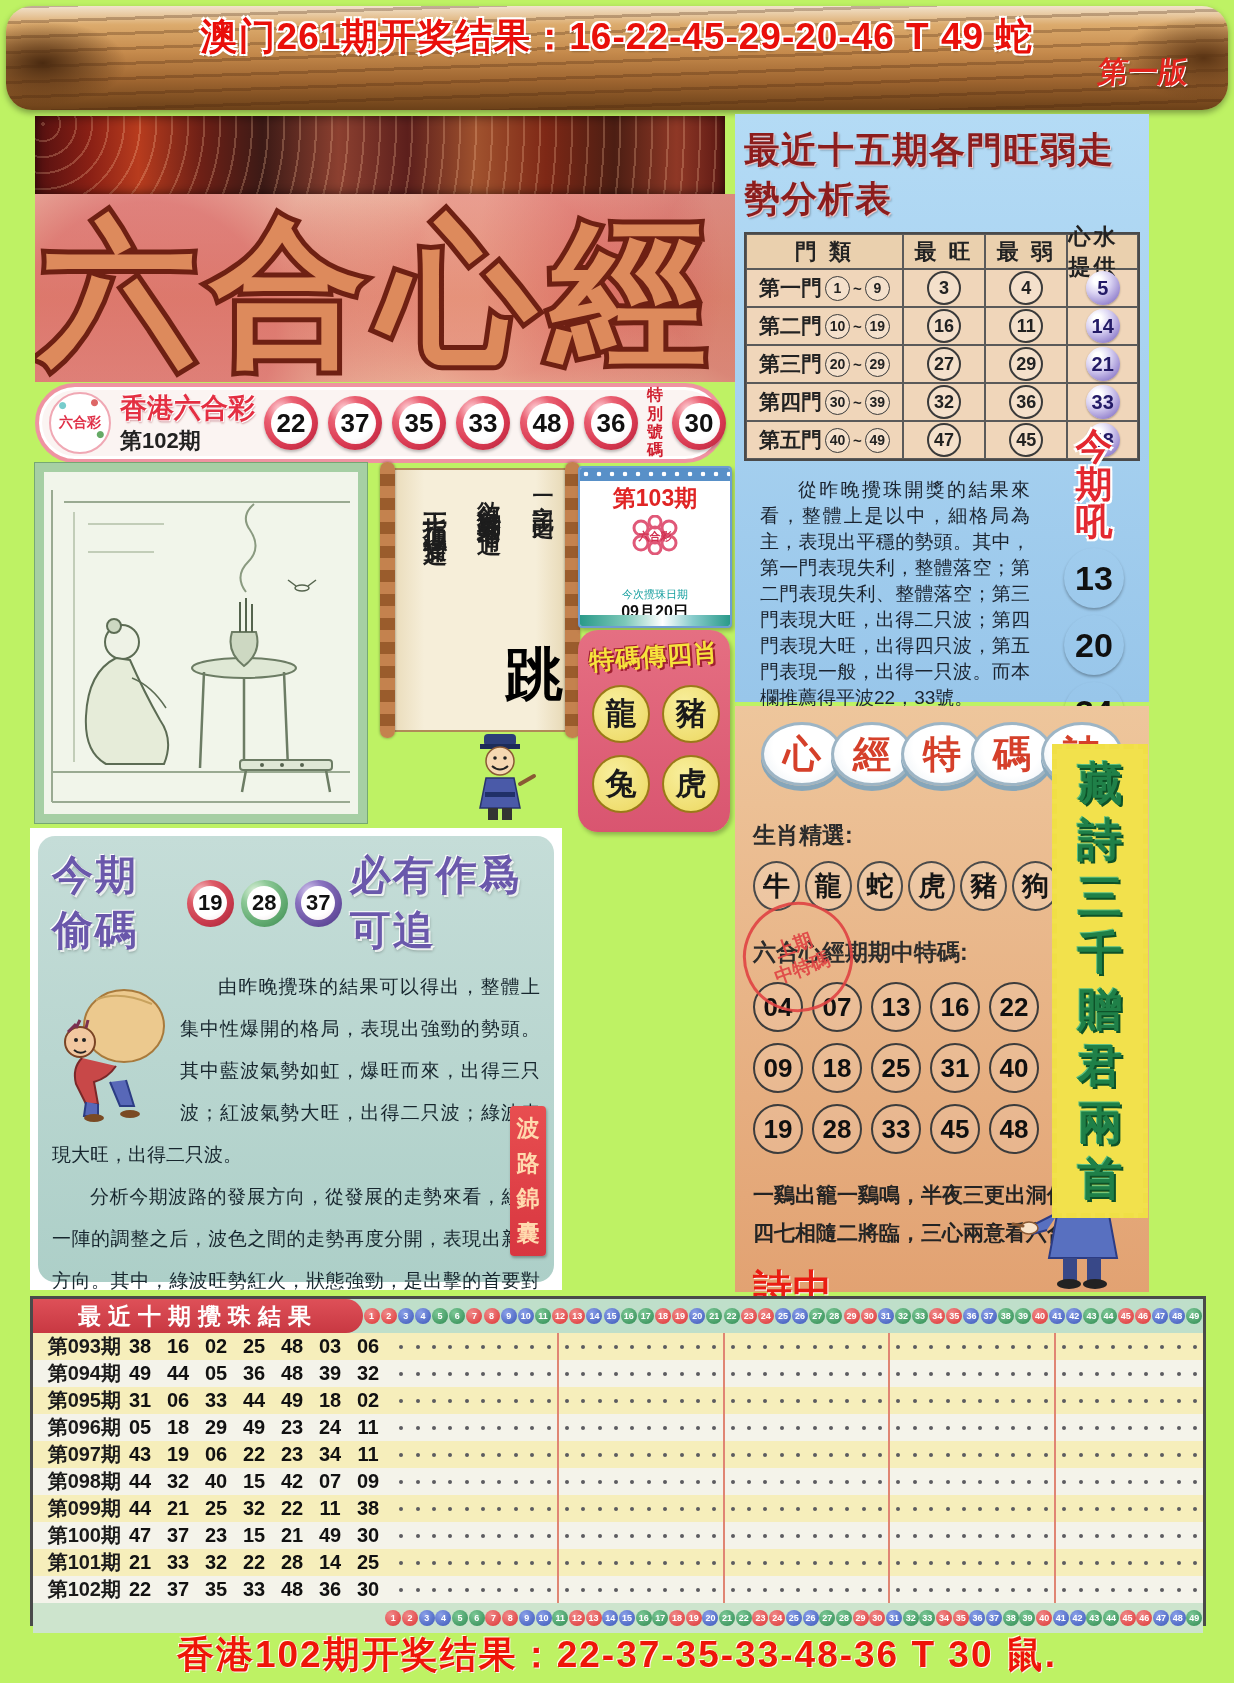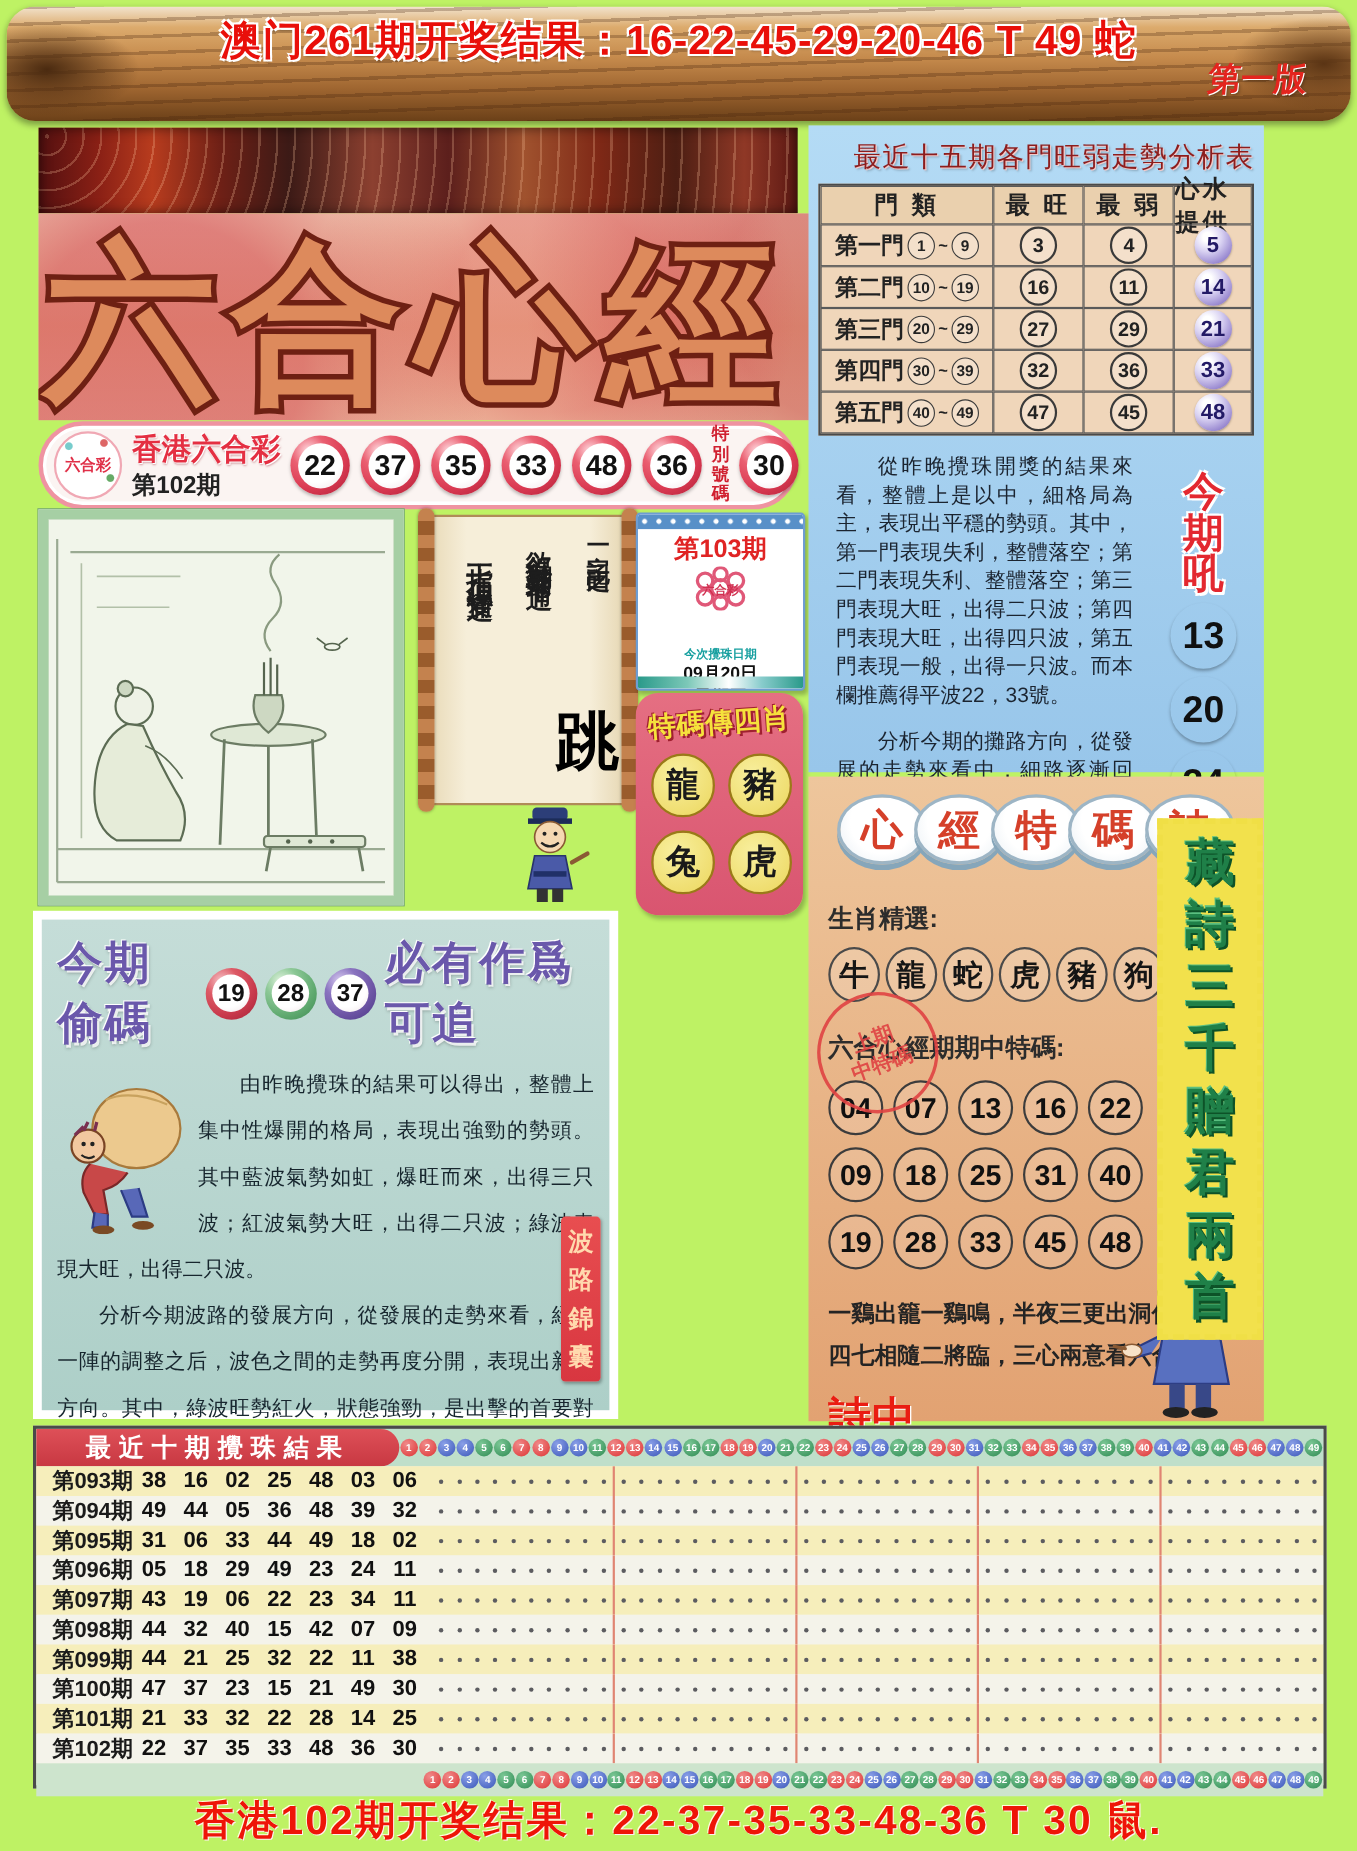--- a/index.html
+++ b/index.html
@@ -65,59 +65,59 @@
   .v-a{right:16px;top:14px;font-size:21px;font-weight:700;}
   .v-b{right:68px;top:12px;font-size:24px;font-weight:700;}
   .v-c{right:122px;top:22px;font-size:24px;font-weight:700;}
   .big-char{position:absolute;right:10px;bottom:16px;font-size:58px;font-weight:900;color:#000;}
 
   
   .calendar{position:absolute;left:578px;top:466px;width:150px;height:158px;background:#fff;border:2px solid #6e9dd2;border-radius:4px;box-shadow:2px 3px 4px rgba(0,0,0,.25);overflow:hidden;}
   .cal-top{height:13px;background:#5890c8;background-image:radial-gradient(circle at 6px 6px,#fff 2px,rgba(0,0,0,0) 2.6px);background-size:13px 13px;}
   .cal-issue{text-align:center;font-size:23px;font-weight:900;color:#e02424;margin-top:2px;}
   .cal-flower{display:flex;justify-content:center;margin:1px 0;}
-  .cal-datelabel{text-align:center;font-size:11px;font-weight:700;color:#18a0a0;margin-top:32px;}
+  .cal-datelabel{text-align:center;font-size:11px;font-weight:400;color:#18a0a0;margin-top:32px;}
   .cal-date{text-align:center;font-size:16px;font-weight:800;color:#111;}
   .cal-week{text-align:center;font-size:16px;font-weight:800;color:#111;}
   .cal-bottom{position:absolute;bottom:0;left:0;right:0;height:11px;background:linear-gradient(90deg,#2a9a8a,#7cc8b8 30%,#fff 55%,#8cc 75%,#2a9a8a);}
 
   
   .four-zodiac{position:absolute;left:578px;top:630px;width:152px;height:202px;background:linear-gradient(180deg,#e56f82,#d95570);border-radius:20px;box-shadow:2px 3px 4px rgba(0,0,0,.25);}
   .fz-title{text-align:center;margin-top:10px;font-size:25px;font-weight:900;color:#f6e23c;transform:rotate(-4deg);letter-spacing:1px;
     text-shadow:2px 2px 0 #a02030,-1px -1px 0 #a02030;}
   .fz-grid{display:grid;grid-template-columns:54px 54px;gap:12px 16px;justify-content:center;margin-top:12px;}
   .fz-circ{width:54px;height:54px;border-radius:50%;background:radial-gradient(circle at 38% 32%,#f8ef9e,#ecd75e);border:2px solid #9a7a18;display:flex;align-items:center;justify-content:center;font-size:31px;font-weight:800;color:#1a1a1a;}
 
   
   .artist{position:absolute;left:436px;top:726px;width:130px;height:98px;display:flex;align-items:flex-end;gap:4px;}
   .artist-label{writing-mode:vertical-rl;text-orientation:upright;font-size:13px;color:#555;font-weight:700;letter-spacing:2px;}
 
   
   .steal-box{position:absolute;left:30px;top:828px;width:532px;height:462px;background:#fff;padding:8px;box-sizing:border-box;
     background-image:radial-gradient(circle,#fff 3px,rgba(0,0,0,0) 3.5px);}
-  .steal-inner{position:relative;width:100%;height:100%;background:linear-gradient(180deg,#c5ddd8,#adcfc8);padding:12px 14px;box-sizing:border-box;}
+  .steal-inner{position:relative;width:100%;height:100%;background:linear-gradient(180deg,#c5ddd8,#adcfc8);padding:12px 14px;box-sizing:border-box;border-radius:17px;}
   .steal-title-row{display:flex;align-items:center;gap:8px;justify-content:center;}
   .steal-title{font-size:41px;font-weight:900;color:#6a58ab;letter-spacing:2px;
     text-shadow:-1px -1px 0 #fff,2px 2px 0 rgba(255,255,255,.8),2px 3px 3px rgba(0,0,0,.25);}
   .ball-mid{width:47px;height:47px;}
   .ball-mid .face{width:34px;height:34px;font-size:22px;}
   .b-red{background:radial-gradient(circle at 30% 25%,#f6c4c8 0%,#dd5a66 30%,#c83a4c 65%,#a32136 100%);}
   .b-green{background:radial-gradient(circle at 30% 25%,#dff2dd 0%,#8cc896 30%,#60aa70 65%,#3c8850 100%);}
   .b-purple{background:radial-gradient(circle at 30% 25%,#d8ccf0 0%,#8a74c0 30%,#6c54a4 65%,#4a3684 100%);}
   .b-blue{background:radial-gradient(circle at 30% 25%,#ccd8f4 0%,#7088d0 30%,#4862b8 65%,#2c4494 100%);}
   .steal-paras{margin-top:8px;font-size:19px;line-height:42px;color:#17262e;text-align:justify;}
   .steal-paras p{margin:0;text-indent:2em;}
   .thief{float:left;width:118px;height:152px;margin:4px 10px 2px 0;}
   .circ-in{display:inline-flex;align-items:center;justify-content:center;width:27px;height:27px;border:2px solid #333;border-radius:50%;font-size:16px;font-weight:800;margin:0 1px;vertical-align:-7px;background:rgba(255,255,255,.35);}
   .steal-side{position:absolute;right:8px;bottom:26px;width:36px;background:linear-gradient(180deg,#e84e50,#d83640);border-radius:4px;padding:7px 0;display:flex;flex-direction:column;align-items:center;gap:4px;box-shadow:1px 2px 3px rgba(0,0,0,.3);}
   .steal-side div{font-size:23px;font-weight:900;color:#ffd9ae;}
 
   
   .blue-panel{position:absolute;left:735px;top:114px;width:414px;height:588px;background:linear-gradient(180deg,#b4dbf5,#98c6ea);padding:8px 9px;box-sizing:border-box;}
-  .bp-title{text-align:right;font-size:25px;font-weight:400;color:#8c1d1d;letter-spacing:1px;margin:4px 0 8px;
+  .bp-title{text-align:left;font-size:36px;font-weight:700;color:#8c1d1d;letter-spacing:1px;margin:4px 0 8px;
     text-shadow:1px 1px 0 #f5c9c9,2px 2px 2px rgba(0,0,0,.25);}
   .trend-grid{display:grid;grid-template-columns:40% 21% 21% 18%;border:2px solid #4a4a4a;background:#f0d6ba;}
   .tg-cell{border:1px solid #5a5a5a;display:flex;align-items:center;justify-content:center;gap:3px;height:36px;font-size:21px;font-weight:800;color:#222;}
   .tg-head{background:#ead0ae;height:33px;font-size:22px;letter-spacing:3px;}
   .gate-name{font-size:21px;font-weight:800;}
   .circ{display:inline-flex;align-items:center;justify-content:center;width:30px;height:30px;border:2px solid #3a3a3a;border-radius:50%;font-size:18px;font-weight:800;background:rgba(255,255,255,.25);}
   .circ-sm{display:inline-flex;align-items:center;justify-content:center;width:23px;height:23px;border:1.5px solid #3a3a3a;border-radius:50%;font-size:14px;font-weight:800;background:rgba(255,255,255,.25);}
   .tilde{font-size:15px;font-weight:700;}
   .ball-pick{width:34px;height:34px;border-radius:50%;display:flex;align-items:center;justify-content:center;font-size:20px;font-weight:900;color:#231a66;
     background:radial-gradient(circle at 34% 28%,#fff 12%,#d9d2f2 40%,#9c8cd2 74%,#6f5fb2 100%);box-shadow:0 1px 2px rgba(0,0,0,.3);}

